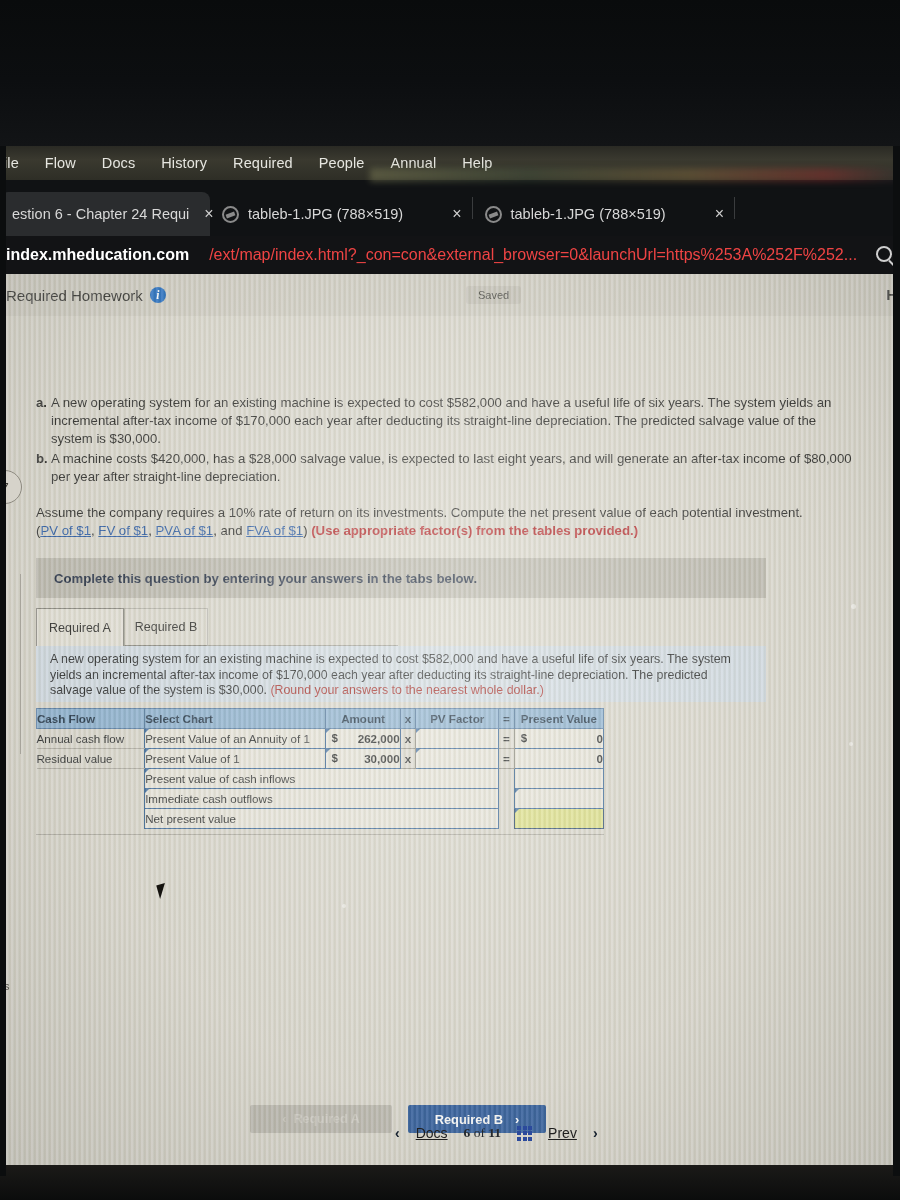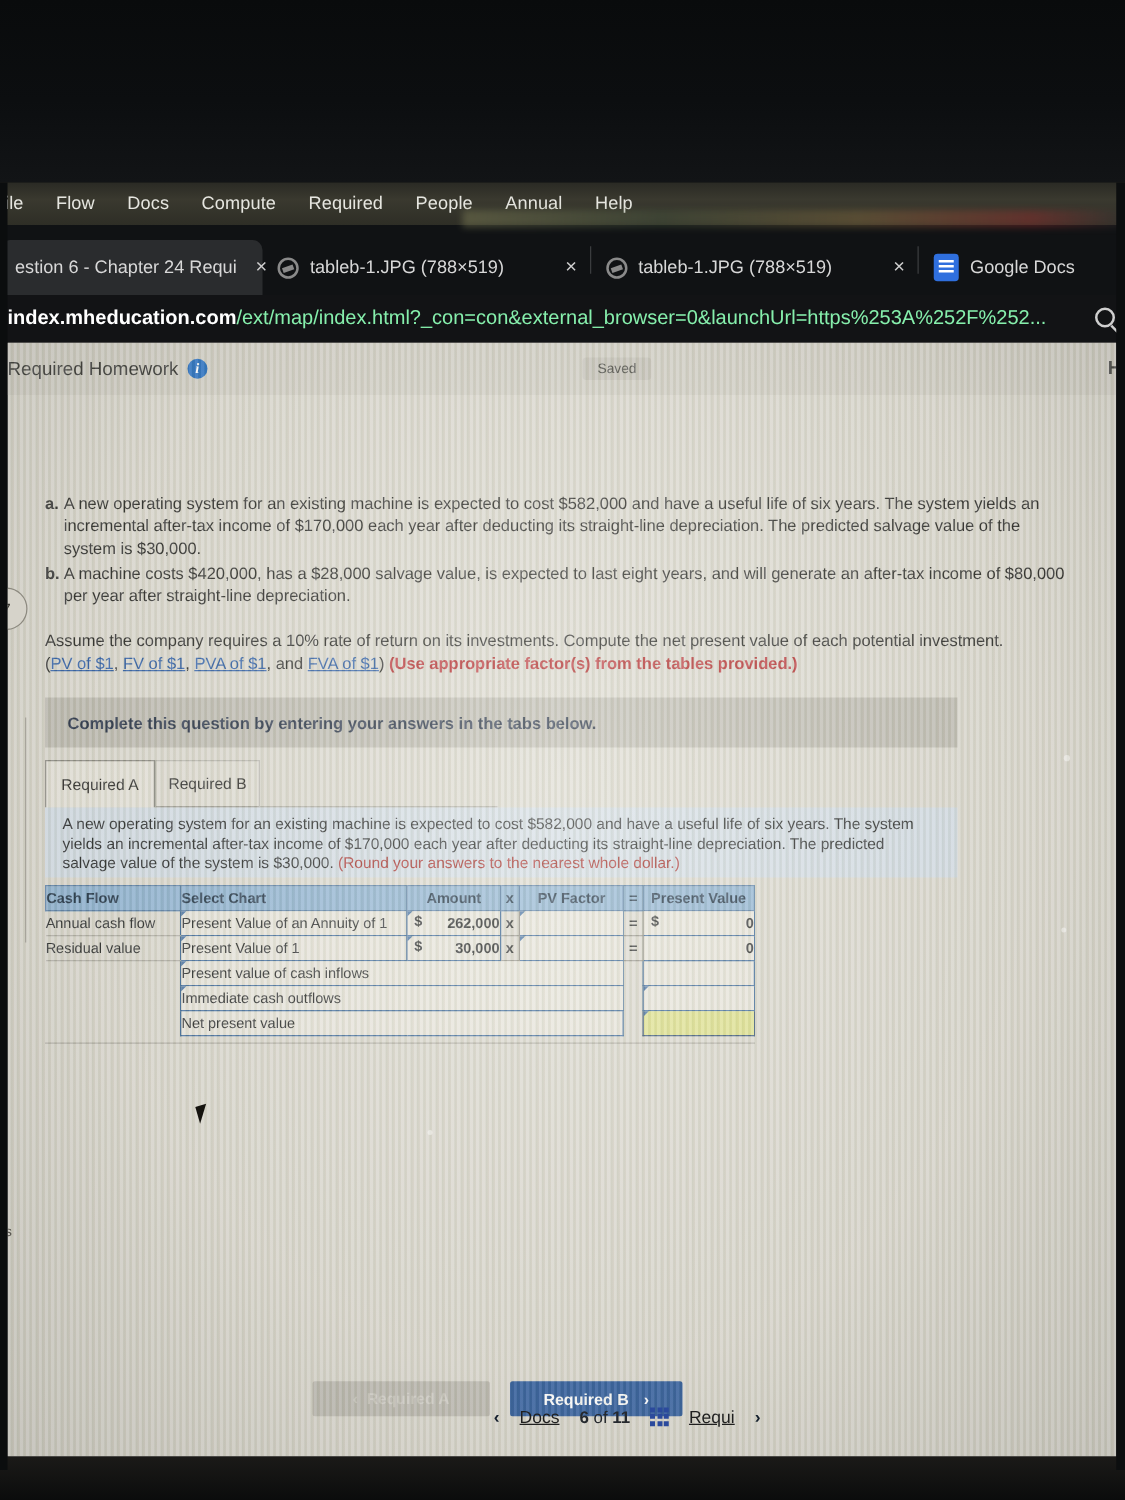--- a/index.html
+++ b/index.html
@@ -86,21 +86,21 @@
   .tabdiv { width:1px; height:22px; background:#3a3c3e; align-self:center; }
 
   
   .urlbar {
     position: absolute; left:0; top:236px; width:900px; height:38px;
     background:#121315; display:flex; align-items:center;
     color:#d9d9d9; font-size:16px; z-index:20;
     padding-left: 6px;
   }
   .urlbar .host { color:#ffffff; font-weight:bold; }
-  .urlbar .path { color:#86efac; }
+  .urlbar .path { color:#ef4444;margin-left:20px; }
   .urlbar .zoomglass {
     position:absolute; right:8px; top:10px; width:16px; height:16px;
     border:2px solid #cfcfcf; border-radius:50%;
   }
   .urlbar .zoomglass::after{
     content:""; position:absolute; right:-5px; bottom:-4px; width:7px; height:2px;
     background:#cfcfcf; transform: rotate(45deg);
   }
 
   
@@ -252,21 +252,21 @@
   }
 
   
   .pager {
     position:absolute; left:395px; top:1119px; width:270px; height:28px;
     display:flex; align-items:center; gap:16px;
     color:#232323; font-size:14px; z-index:12;
   }
   .pager .lnk { color:#1f1f1f; text-decoration:underline; font-size:14px; }
   .pager .chev { font-size:14px; font-weight:bold; color:#15202e;}
-  .pager .count { color:#25292e; font-size:13.5px; }
+  .pager .count { color:#25292e; font-size:13.5px;font-family:Liberation Serif, serif; }
   .pager .count b { font-weight:bold; }
   .grid-ico {
     width:15px; height:15px; display:grid; grid-template-columns:repeat(3,1fr);
     grid-template-rows:repeat(3,1fr); gap:1.5px;
   }
   .grid-ico i { background:#2b4a9c; display:block; }
 
   
   .cursor {
     position:absolute; left:158px; top:884px; width:0; height:0; z-index:30;
@@ -282,21 +282,21 @@
 <body>
 
 <div id="photo">
 
   <div class="bezel-top"></div>
 
   <div class="menubar">
     <span class="mi">ile</span>
     <span class="mi">Flow</span>
     <span class="mi">Docs</span>
-    <span class="mi">Compute</span>
+    <span class="mi">History</span>
     <span class="mi">Required</span>
     <span class="mi">People</span>
     <span class="mi">Annual</span>
     <span class="mi">Help</span>
   </div>
   <div class="menu-glow"></div>
 
   <div class="tabstrip">
     <div class="tab active" style="width:210px;">
       <span>estion 6 - Chapter 24 Requi</span>
@@ -307,24 +307,20 @@
       <span>tableb-1.JPG (788×519)</span>
       <span class="close" style="margin-left:40px;">×</span>
     </div>
     <div class="tabdiv"></div>
     <div class="tab">
       <span class="favicon"></span>
       <span>tableb-1.JPG (788×519)</span>
       <span class="close" style="margin-left:40px;">×</span>
     </div>
     <div class="tabdiv"></div>
-    <div class="tab">
-      <span class="gd-icon"></span>
-      <span>Google Docs</span>
-    </div>
   </div>
 
   <div class="urlbar">
     <span class="host">index.mheducation.com</span>
       <span class="path">/ext/map/index.html?_con=con&amp;external_browser=0&amp;launchUrl=https%253A%252F%252...</span>
     <span class="zoomglass"></span>
   </div>
 
   <div class="page">
 
@@ -456,20 +452,20 @@
       <i></i>
         <i></i>
         <i></i>
         <i></i>
         <i></i>
         <i></i>
         <i></i>
         <i></i>
         <i></i>
     </span>
-    <a href="#" class="lnk">Requi</a>
+    <a href="#" class="lnk">Prev</a>
     <span class="chev">›</span>
   </div>
 
   <div class="bezel-left"></div>
   <div class="bezel-right"></div>
   <div class="bezel-bottom"></div>
 </div>
 
 </body></html>

